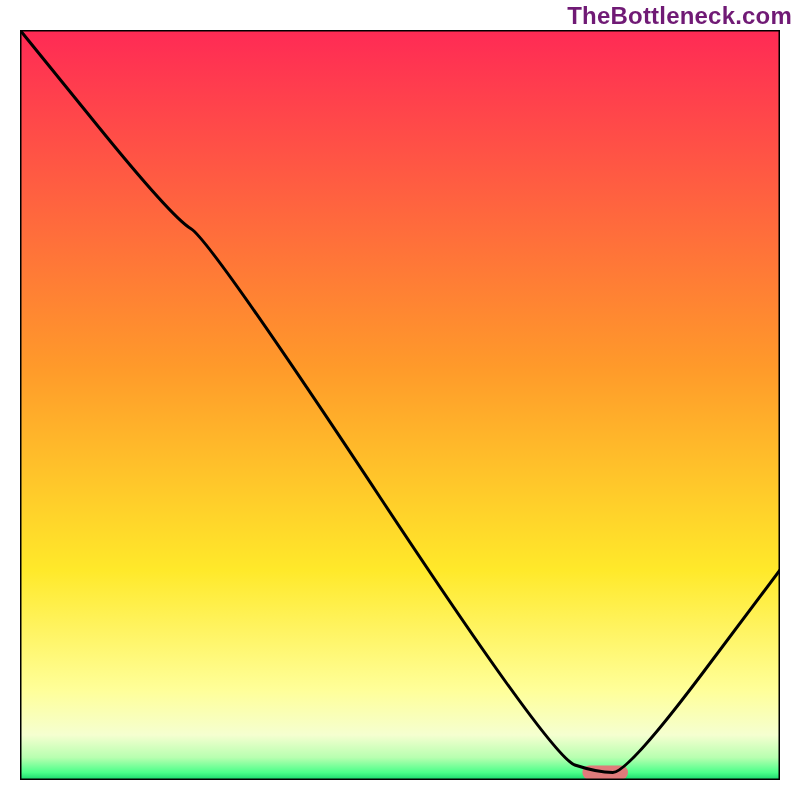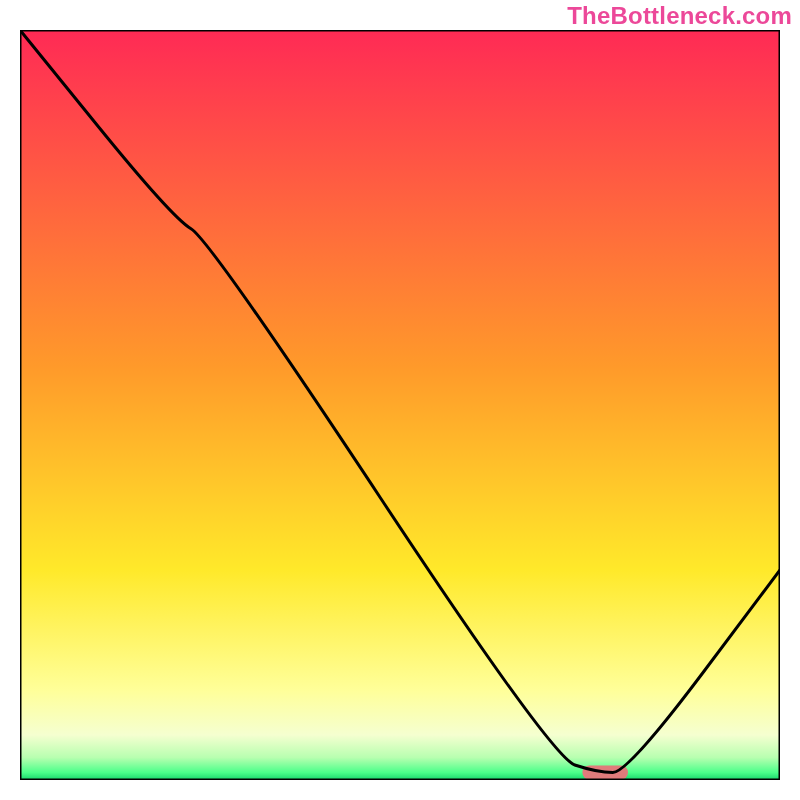--- a/index.html
+++ b/index.html
@@ -14,21 +14,21 @@
     position: relative;
     width: 800px;
     height: 800px;
   }
   .watermark {
     position: absolute;
     top: 2px;
     right: 8px;
     font-size: 24px;
     font-weight: 600;
-    color: #ec4899;
+    color: #701a75;
     letter-spacing: 0.2px;
     z-index: 5;
   }
   .plot-area {
     position: absolute;
     left: 20px;
     top: 30px;
     width: 760px;
     height: 750px;
   }

